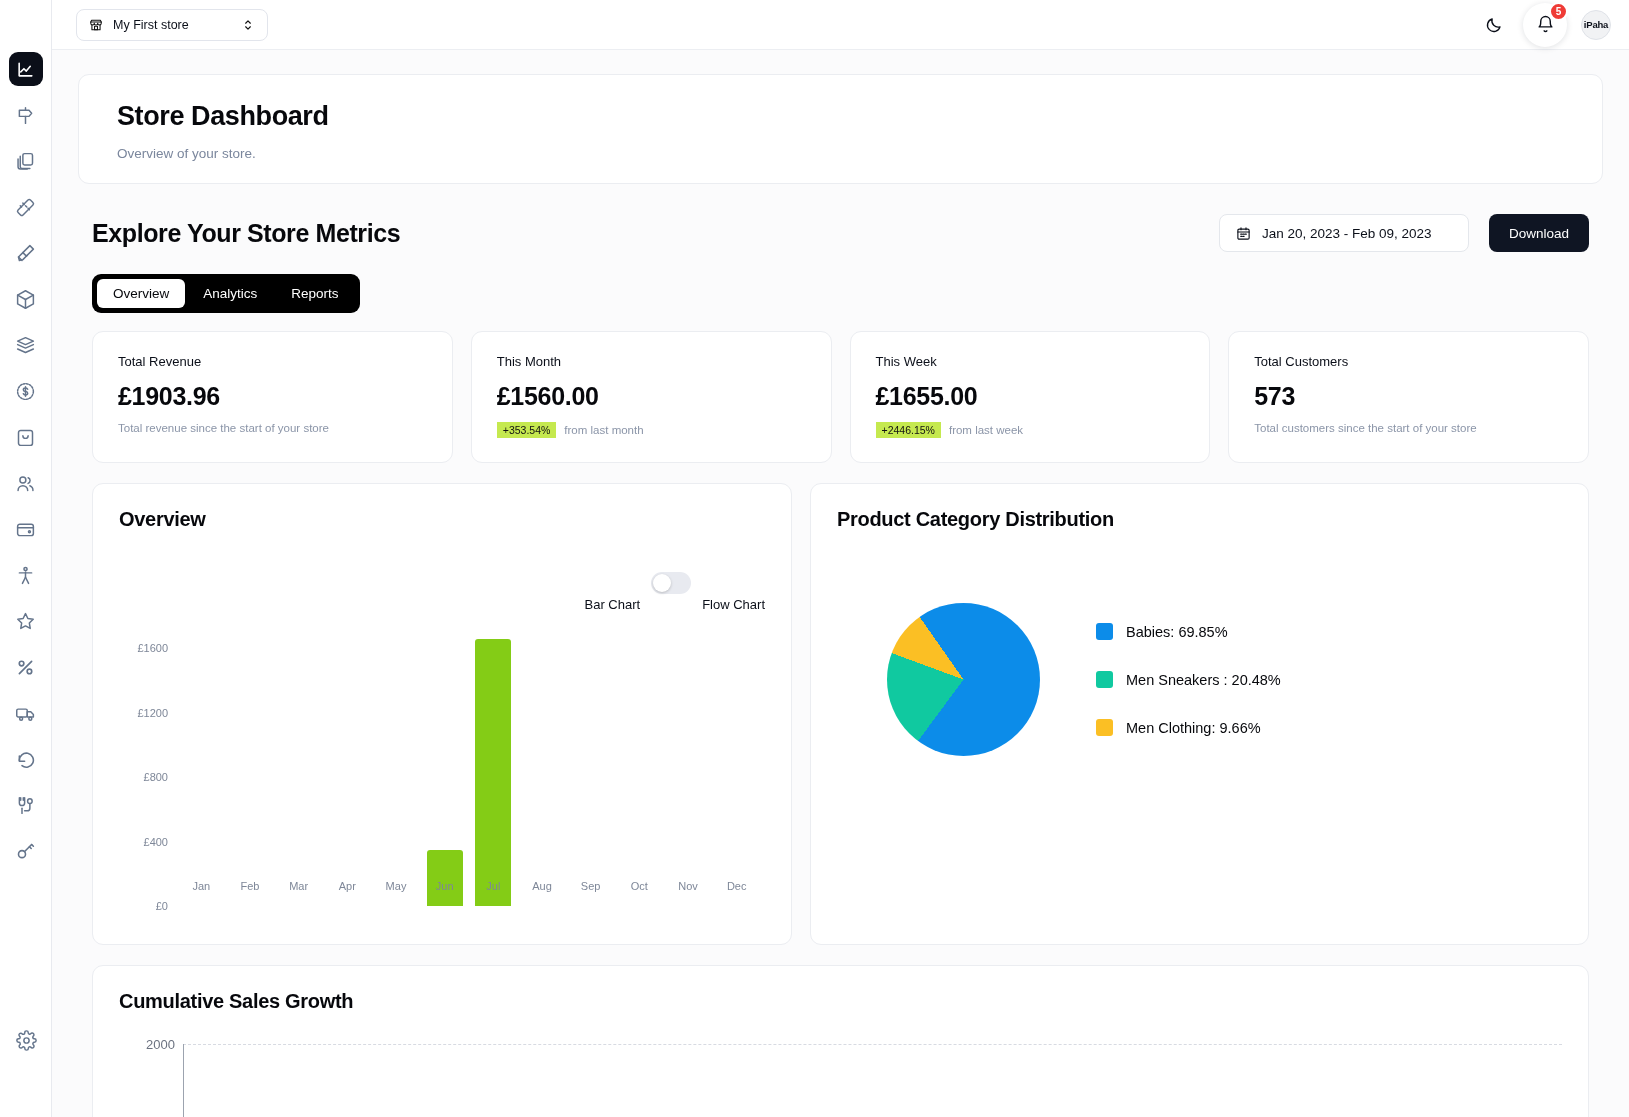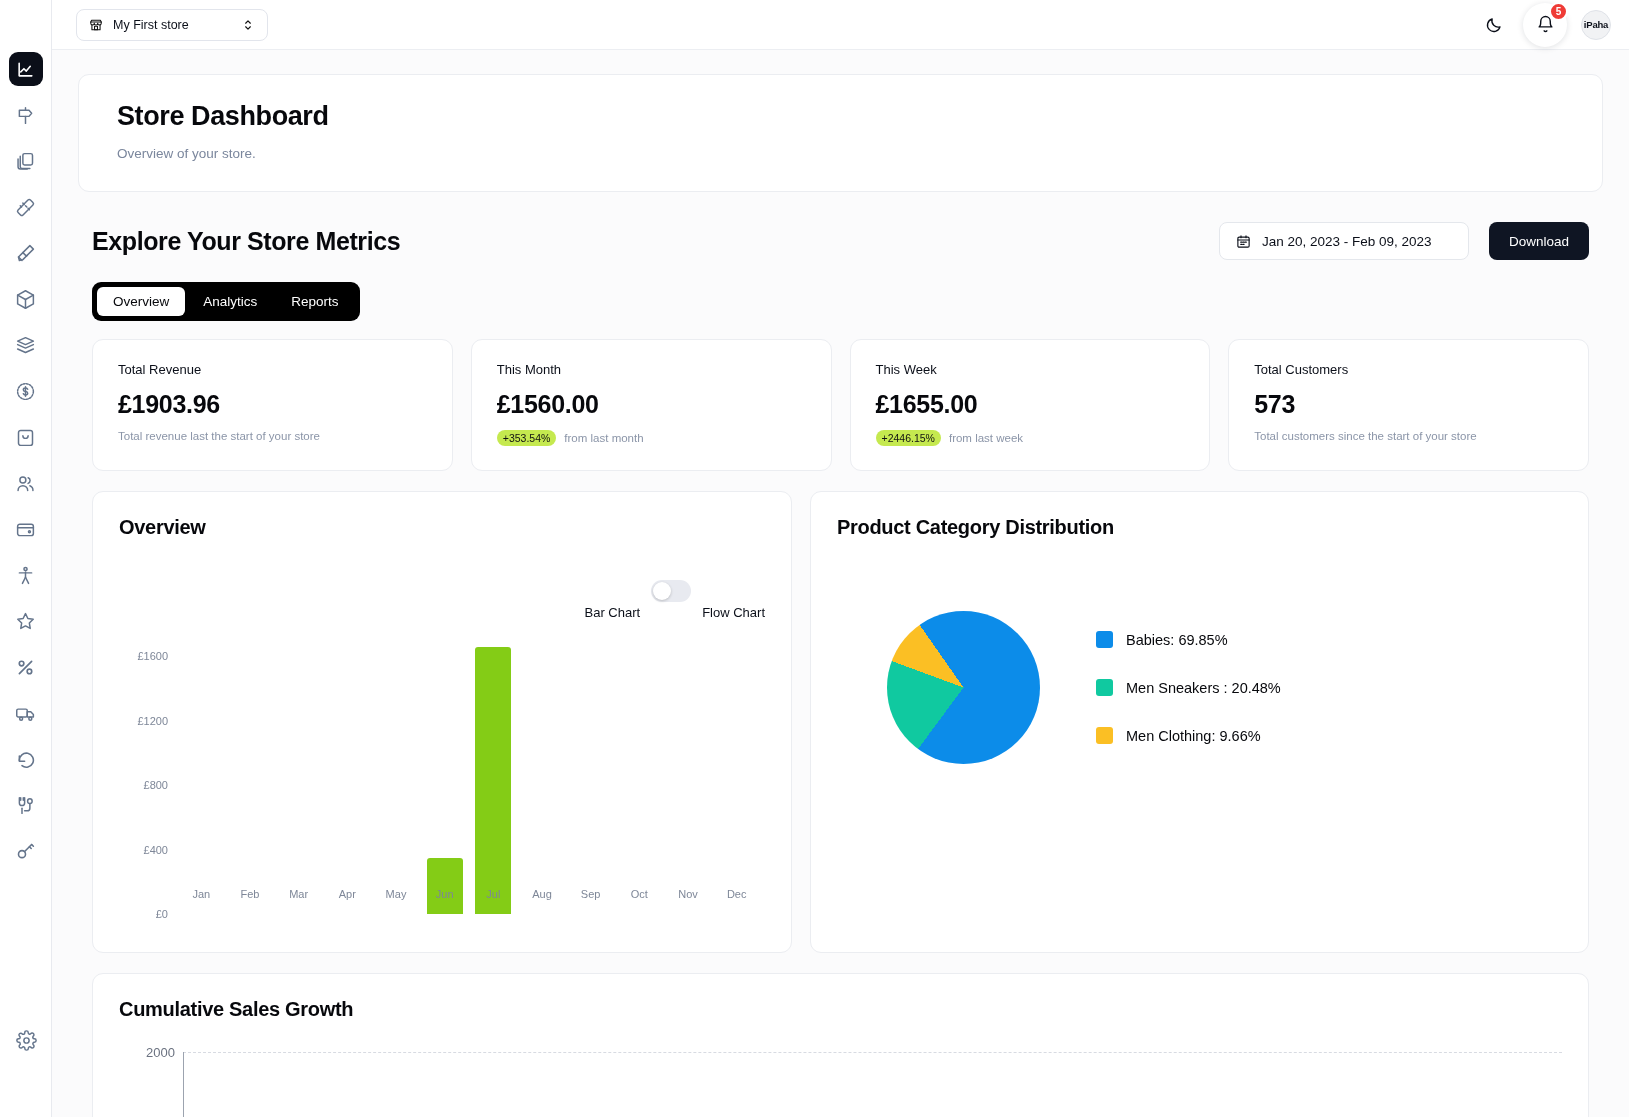--- a/index.html
+++ b/index.html
@@ -98,21 +98,21 @@
     padding: 24px 26px 0 26px;
   }
 
   .card {
     background: #ffffff;
     border: 1px solid #ebedf1;
     border-radius: 11px;
   }
 
   
-  #page-header-card { padding: 26px 38px 30px 38px; }
+  #page-header-card { padding: 26px 38px 22px 38px; }
   #page-title { font-size: 27px; font-weight: bold; color: #07080c; letter-spacing: -0.4px; }
   #page-sub { font-size: 13.5px; color: #7b879d; margin-top: 14px; }
 
   
   #metrics-section { margin-top: 30px; padding: 0 14px; }
   #metrics-head { display: flex; align-items: center; }
   #metrics-title { font-size: 25px; font-weight: bold; color: #07080c; letter-spacing:-0.4px; }
   #metrics-actions { margin-left: auto; display: flex; align-items: center; gap: 20px; }
   #date-range {
     display: flex; align-items: center; gap: 11px;
@@ -142,21 +142,21 @@
   .tab.active { background: #ffffff; color: #07080c; }
 
   
   #stat-row { display: flex; gap: 18px; margin-top: 18px; }
   .stat-card { flex: 1; padding: 22px 25px 24px 25px; }
   .stat-label { font-size: 13px; color: #0b0f19; }
   .stat-value { font-size: 25px; font-weight: bold; color: #07080c; margin-top: 13px; letter-spacing:-0.3px; }
   .stat-foot { font-size: 11.5px; color: #8b95a8; margin-top: 11px; display:flex; align-items:center; gap: 8px; }
   .badge-up {
     background: #c5e94f; color: #111; font-size: 10.5px;
-    padding: 2px 6px; border-radius: 8px; font-weight: 500;
+    padding: 2px 6px; border-radius: 0; font-weight: 500;
   }
 
   
   #chart-row { display: flex; gap: 18px; margin-top: 20px; }
   #overview-card { flex: 0 0 700px; padding: 24px 26px 20px 26px; height: 462px; position: relative; }
   #pie-card { flex: 1; padding: 24px 26px; height: 462px; position: relative; }
   .chart-title { font-size: 20px; font-weight: bold; color: #07080c; letter-spacing:-0.3px; }
 
   
   #toggle-row { display:flex; align-items:center; justify-content:flex-end; gap: 11px; margin-top: 22px; }
@@ -477,21 +477,21 @@
         <div class="tab">Reports</div>
       </div>
 
       
       <div id="stat-row">
 
         <div class="card stat-card">
           <div class="stat-label">Total Revenue</div>
           <div class="stat-value">£1903.96</div>
           <div class="stat-foot">
-            <span>Total revenue last the start of your store</span>
+            <span>Total revenue since the start of your store</span>
           </div>
         </div>
 
         <div class="card stat-card">
           <div class="stat-label">This Month</div>
           <div class="stat-value">£1560.00</div>
           <div class="stat-foot">
             <span class="badge-up">+353.54%</span>
             <span>from last month</span>
           </div>

